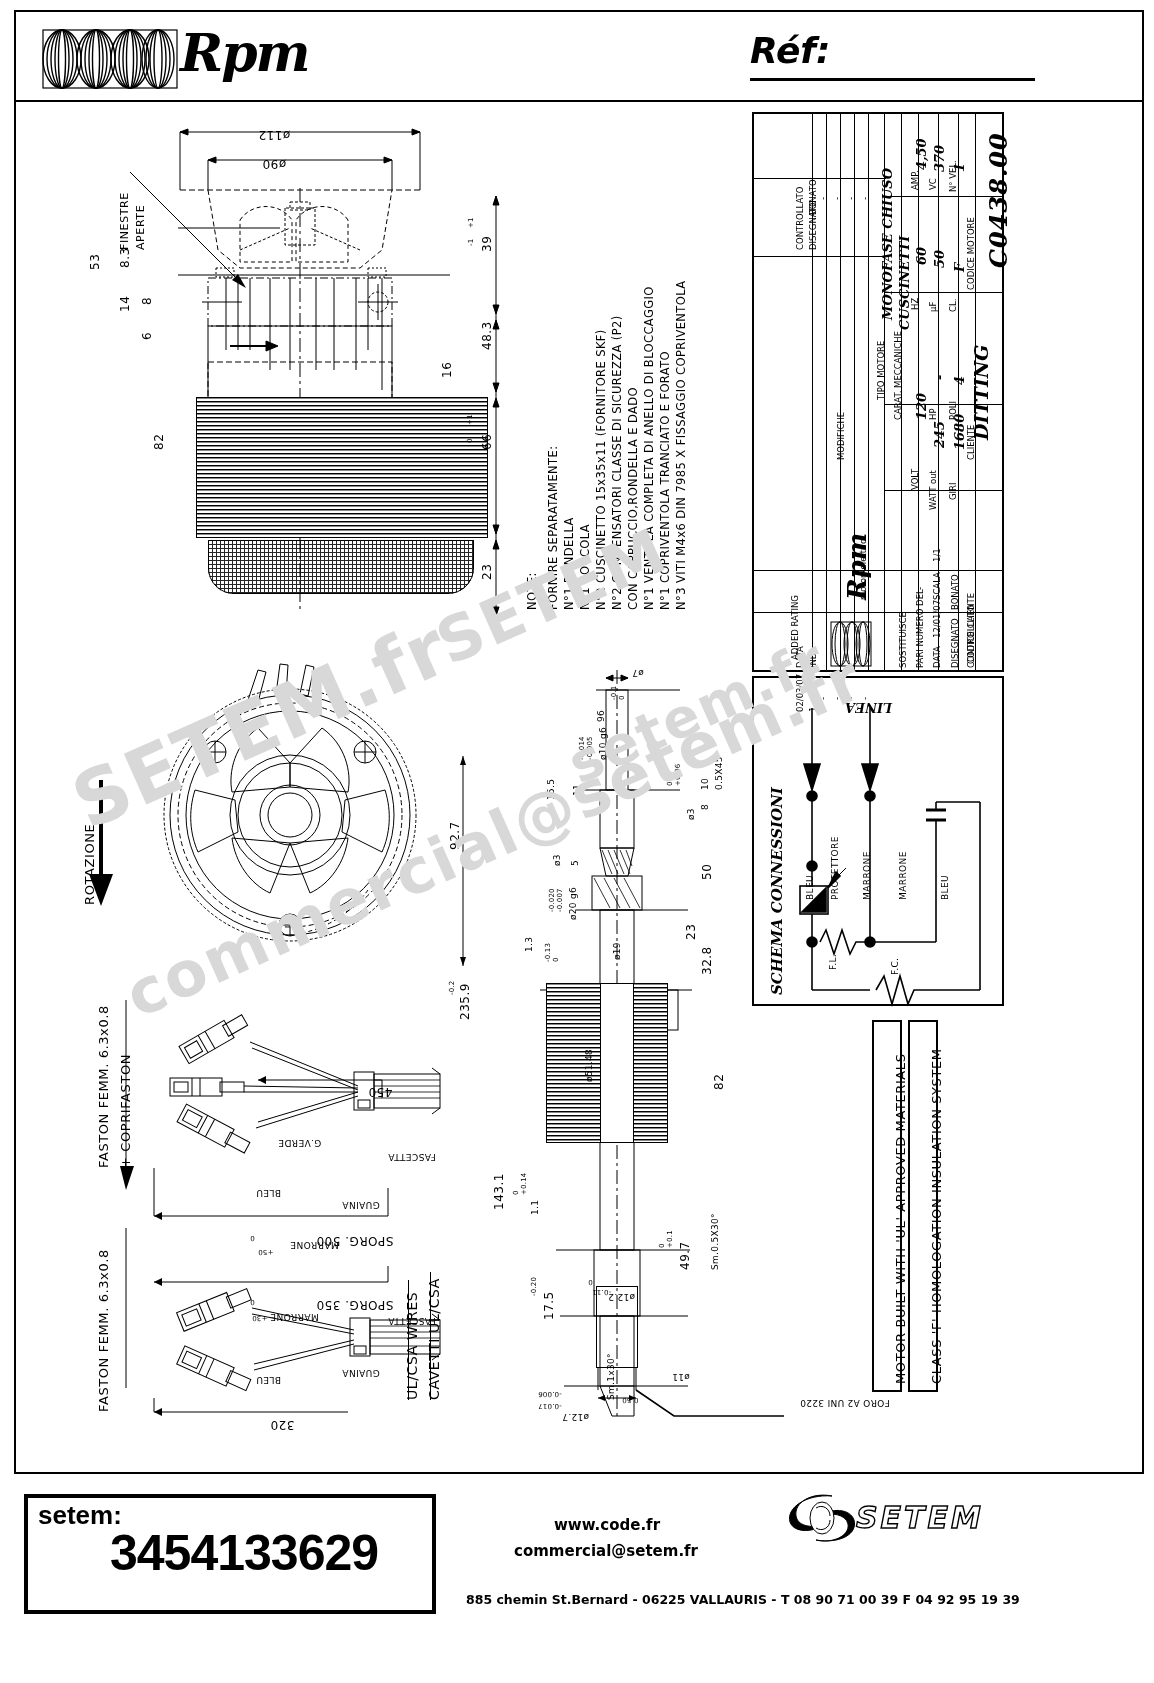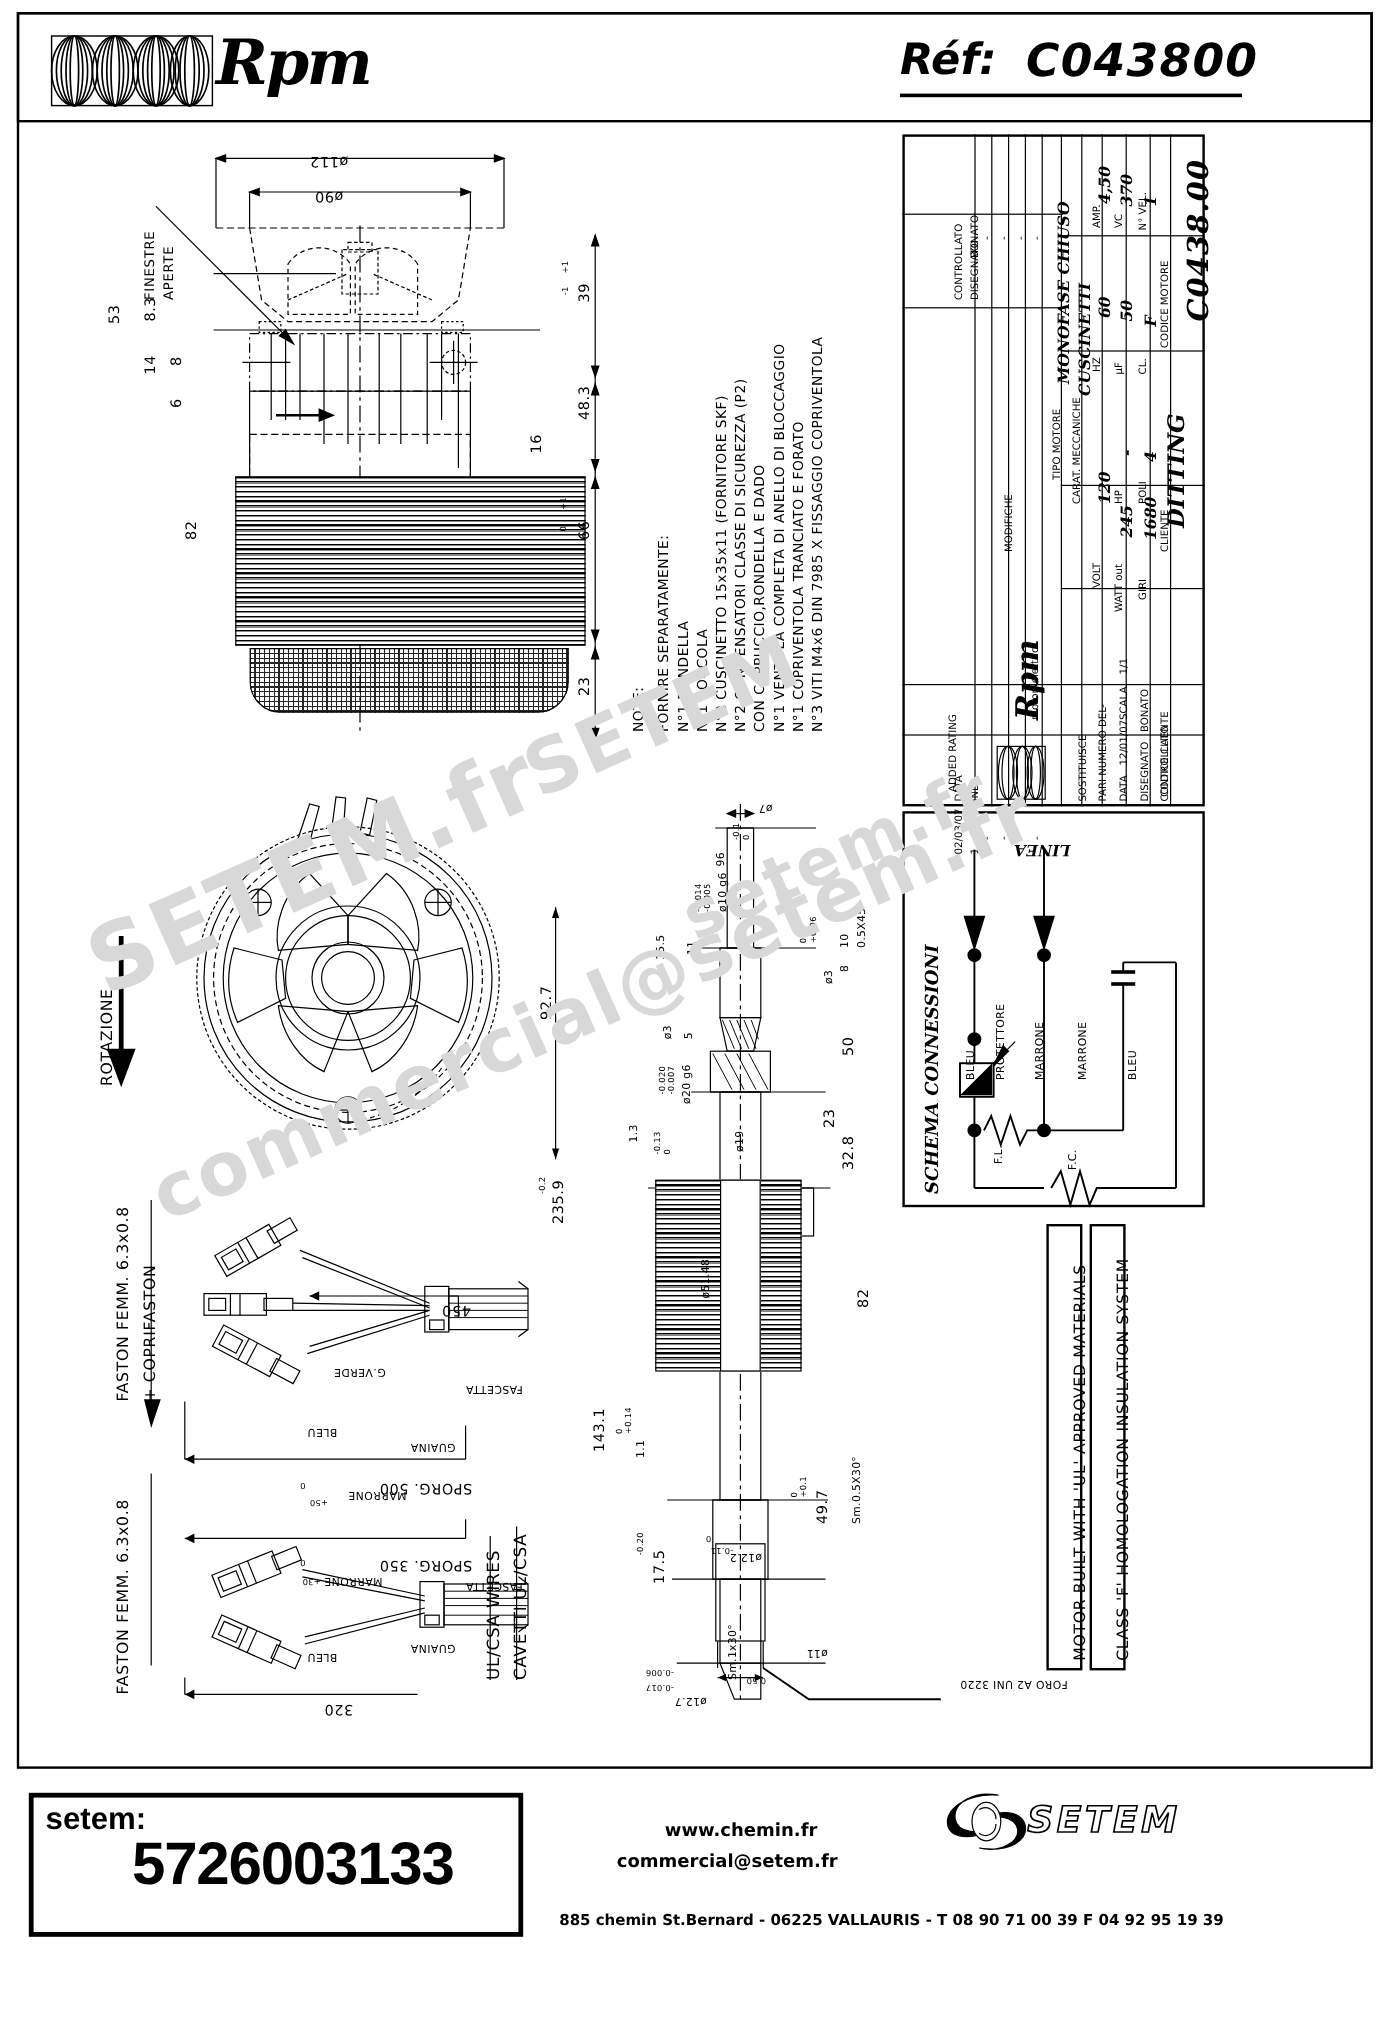--- a/index.html
+++ b/index.html
@@ -96,22 +96,20 @@
          <ellipse cx="118" cy="31" rx="8" ry="29"></ellipse>
           <ellipse cx="118" cy="31" rx="4" ry="29"></ellipse>
         </g>
       <rect x="3" y="2" width="134" height="58" stroke-width="1.2"></rect>
     </g>
   </svg>
   <div class="logotxt">Rpm</div>
 
   <div style="position:absolute;left:750px;top:30px;font-style:italic;font-weight:bold;font-size:36px;
               font-family:'DejaVu Sans',sans-serif;">Réf:</div>
-  <div style="position:absolute;left:855px;top:28px;font-style:italic;font-weight:bold;font-size:38px;
-              font-family:'DejaVu Sans',sans-serif;letter-spacing:1px;">C043800</div>
   <div class="hl2" style="left:750px;top:78px;width:285px;height:3px;"></div>
 
   <svg style="left:120px;top:110px;" width="400" height="500" viewBox="0 0 400 500">
     <g fill="none" stroke="#000" stroke-width="1">
 
       <line x1="60" y1="22" x2="300" y2="22"></line>
       <polygon points="60,22 68,19 68,25" fill="#000"></polygon>
         <polygon points="300,22 292,19 292,25" fill="#000"></polygon>
       <line x1="60" y1="22" x2="60" y2="80"></line>
         <line x1="300" y1="22" x2="300" y2="80"></line>
@@ -689,23 +687,23 @@
   <div class="txt lbl rot90" style="left:426px;top:1400px;font-size:14px;">CAVETTI UL/CSA</div>
   <div class="vl" style="left:430px;top:1272px;height:128px;"></div>
 
   <div class="wm wm1">SETEM.fr</div>
   <div class="wm wm2">commercial@setem.fr</div>
   <div class="wm wm3">SETEM</div>
   <div class="wm wm4">setem.fr</div>
 
   <div id="codebox"></div>
   <div id="codelabel">setem:</div>
-  <div id="codeval">5726003133</div>
-
-  <div class="ftxt" style="left:554px;top:1516px;">www.chemin.fr</div>
+  <div id="codeval">3454133629</div>
+
+  <div class="ftxt" style="left:554px;top:1516px;">www.code.fr</div>
   <div class="ftxt" style="left:514px;top:1542px;">commercial@setem.fr</div>
   <div class="ftxtS" style="left:466px;top:1592px;">885 chemin St.Bernard  -  06225 VALLAURIS  -  T 08 90 71 00 39   F 04 92 95 19 39</div>
 
   <svg id="setemlogo" width="76" height="58" viewBox="0 0 76 58">
     <g fill="#000" stroke="#000" stroke-width="1">
       <path d="M46,6 C26,2 8,12 10,26 C12,38 30,38 38,34 C30,42 8,44 4,32 C0,18 20,4 46,6 Z"></path>
       <path d="M30,50 C46,54 64,46 62,34 C60,24 44,22 36,26 C44,18 64,18 68,30 C72,44 54,54 30,50 Z"></path>
       <ellipse cx="36" cy="28" rx="12" ry="16" fill="#fff" stroke="#000"></ellipse>
       <path d="M30,18 C36,14 44,18 44,26" fill="none" stroke="#000"></path>
       <path d="M30,38 C36,42 44,38 44,30" fill="none" stroke="#000"></path>

